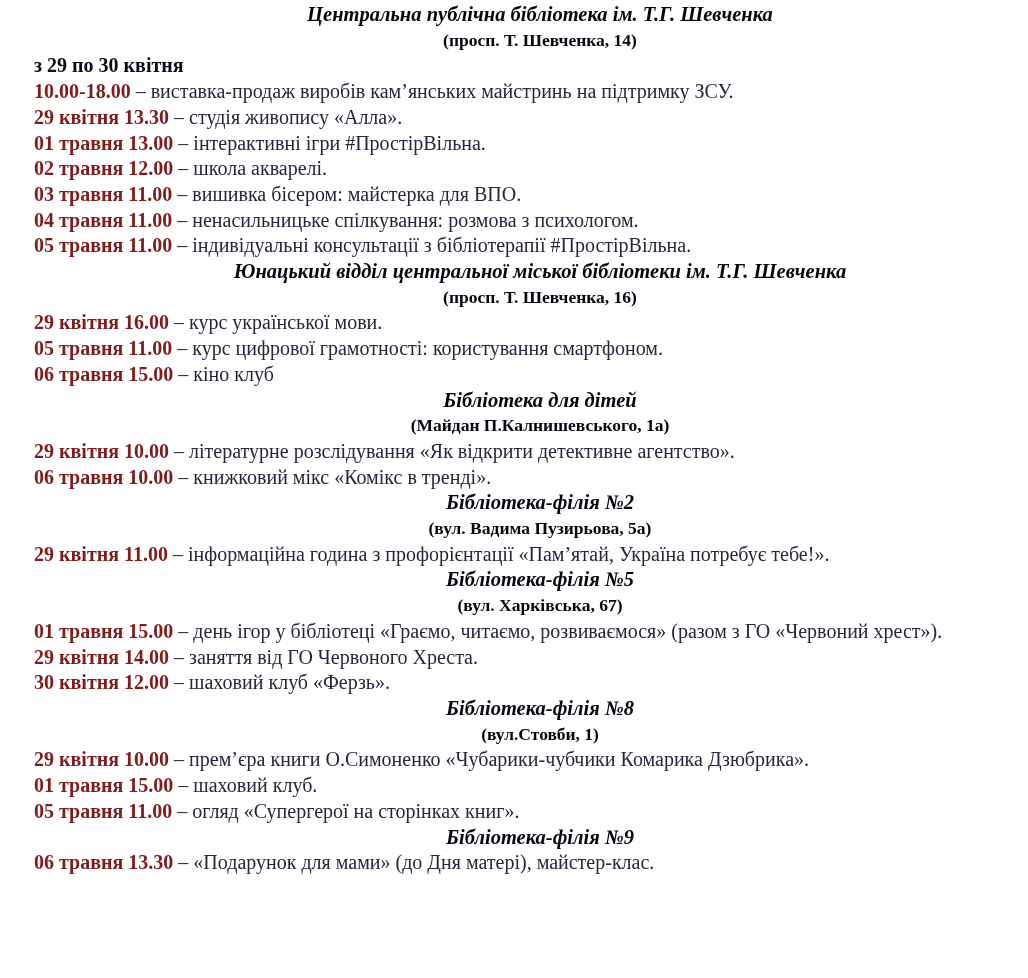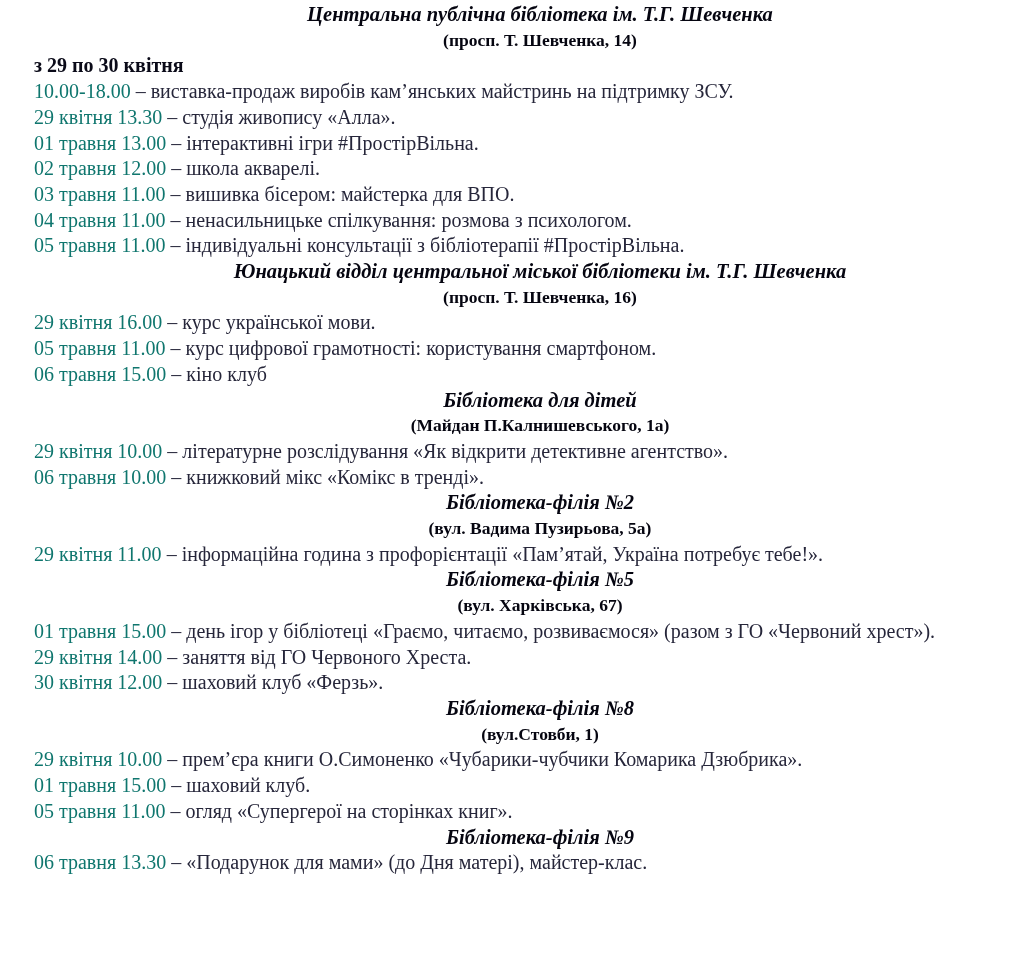--- a/index.html
+++ b/index.html
@@ -39,22 +39,22 @@
     font-size: 20px;
     line-height: 25.7px;
     color: #0a0a18;
   }
   .event {
     font-size: 20px;
     line-height: 25.7px;
     white-space: nowrap;
   }
   .prefix {
-    font-weight: normal;
-    color: #0f766e;
+    font-weight: bold;
+    color: #7f1d1d;
   }
   .sep {
     color: #26263a;
     margin: 0 5px;
   }
   .desc {
     color: #26263a;
   }
 </style>
 </head>

